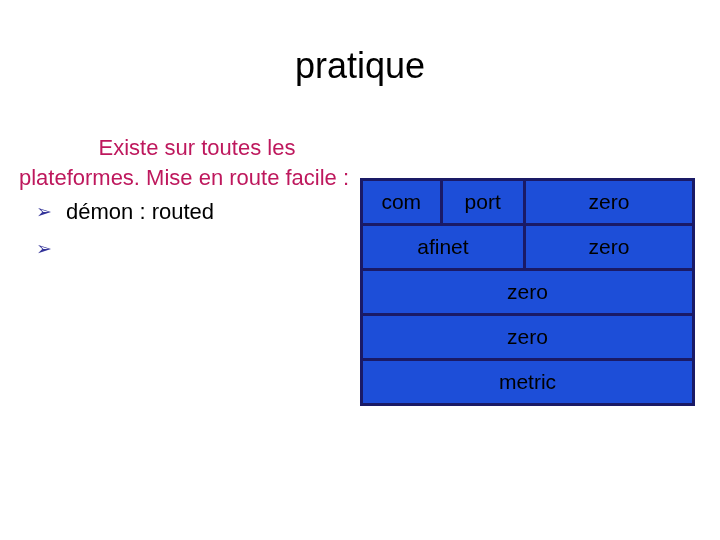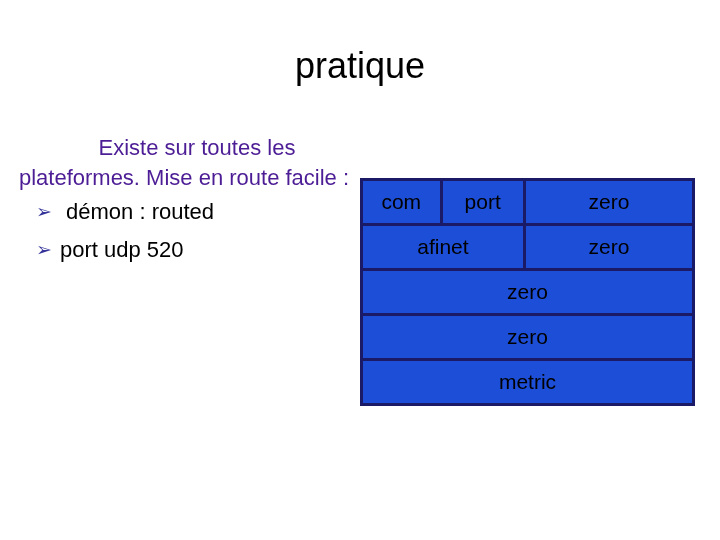--- a/index.html
+++ b/index.html
@@ -39,21 +39,21 @@
     position: absolute;
     left: 16px;
     top: 133px;
     width: 336px;
   }
   .para {
     text-align: center;
     font-size: 22px;
     line-height: 30px;
     text-indent: 26px;
-    color: #4c1d95;
+    color: #be185d;
   }
   .bullet-list {
     margin: 0;
     padding: 0;
     list-style: none;
   }
   .bullet-item {
     display: flex;
     align-items: baseline;
     font-size: 22px;
@@ -109,21 +109,20 @@
 
     <div class="para">Existe sur toutes les plateformes. Mise en route facile :</div>
 
     <ul class="bullet-list">
       <li class="bullet-item">
         <span class="bullet-glyph">➢</span>
         <span class="bullet-text"> démon : routed</span>
       </li>
       <li class="bullet-item">
         <span class="bullet-glyph">➢</span>
-        <span class="bullet-text">port udp 520</span>
       </li>
     </ul>
 
   </div>
 
   <table class="packet-table">
     <tbody>
       <tr>
         <td class="w-com">com</td>
         <td class="w-vers">port</td>

